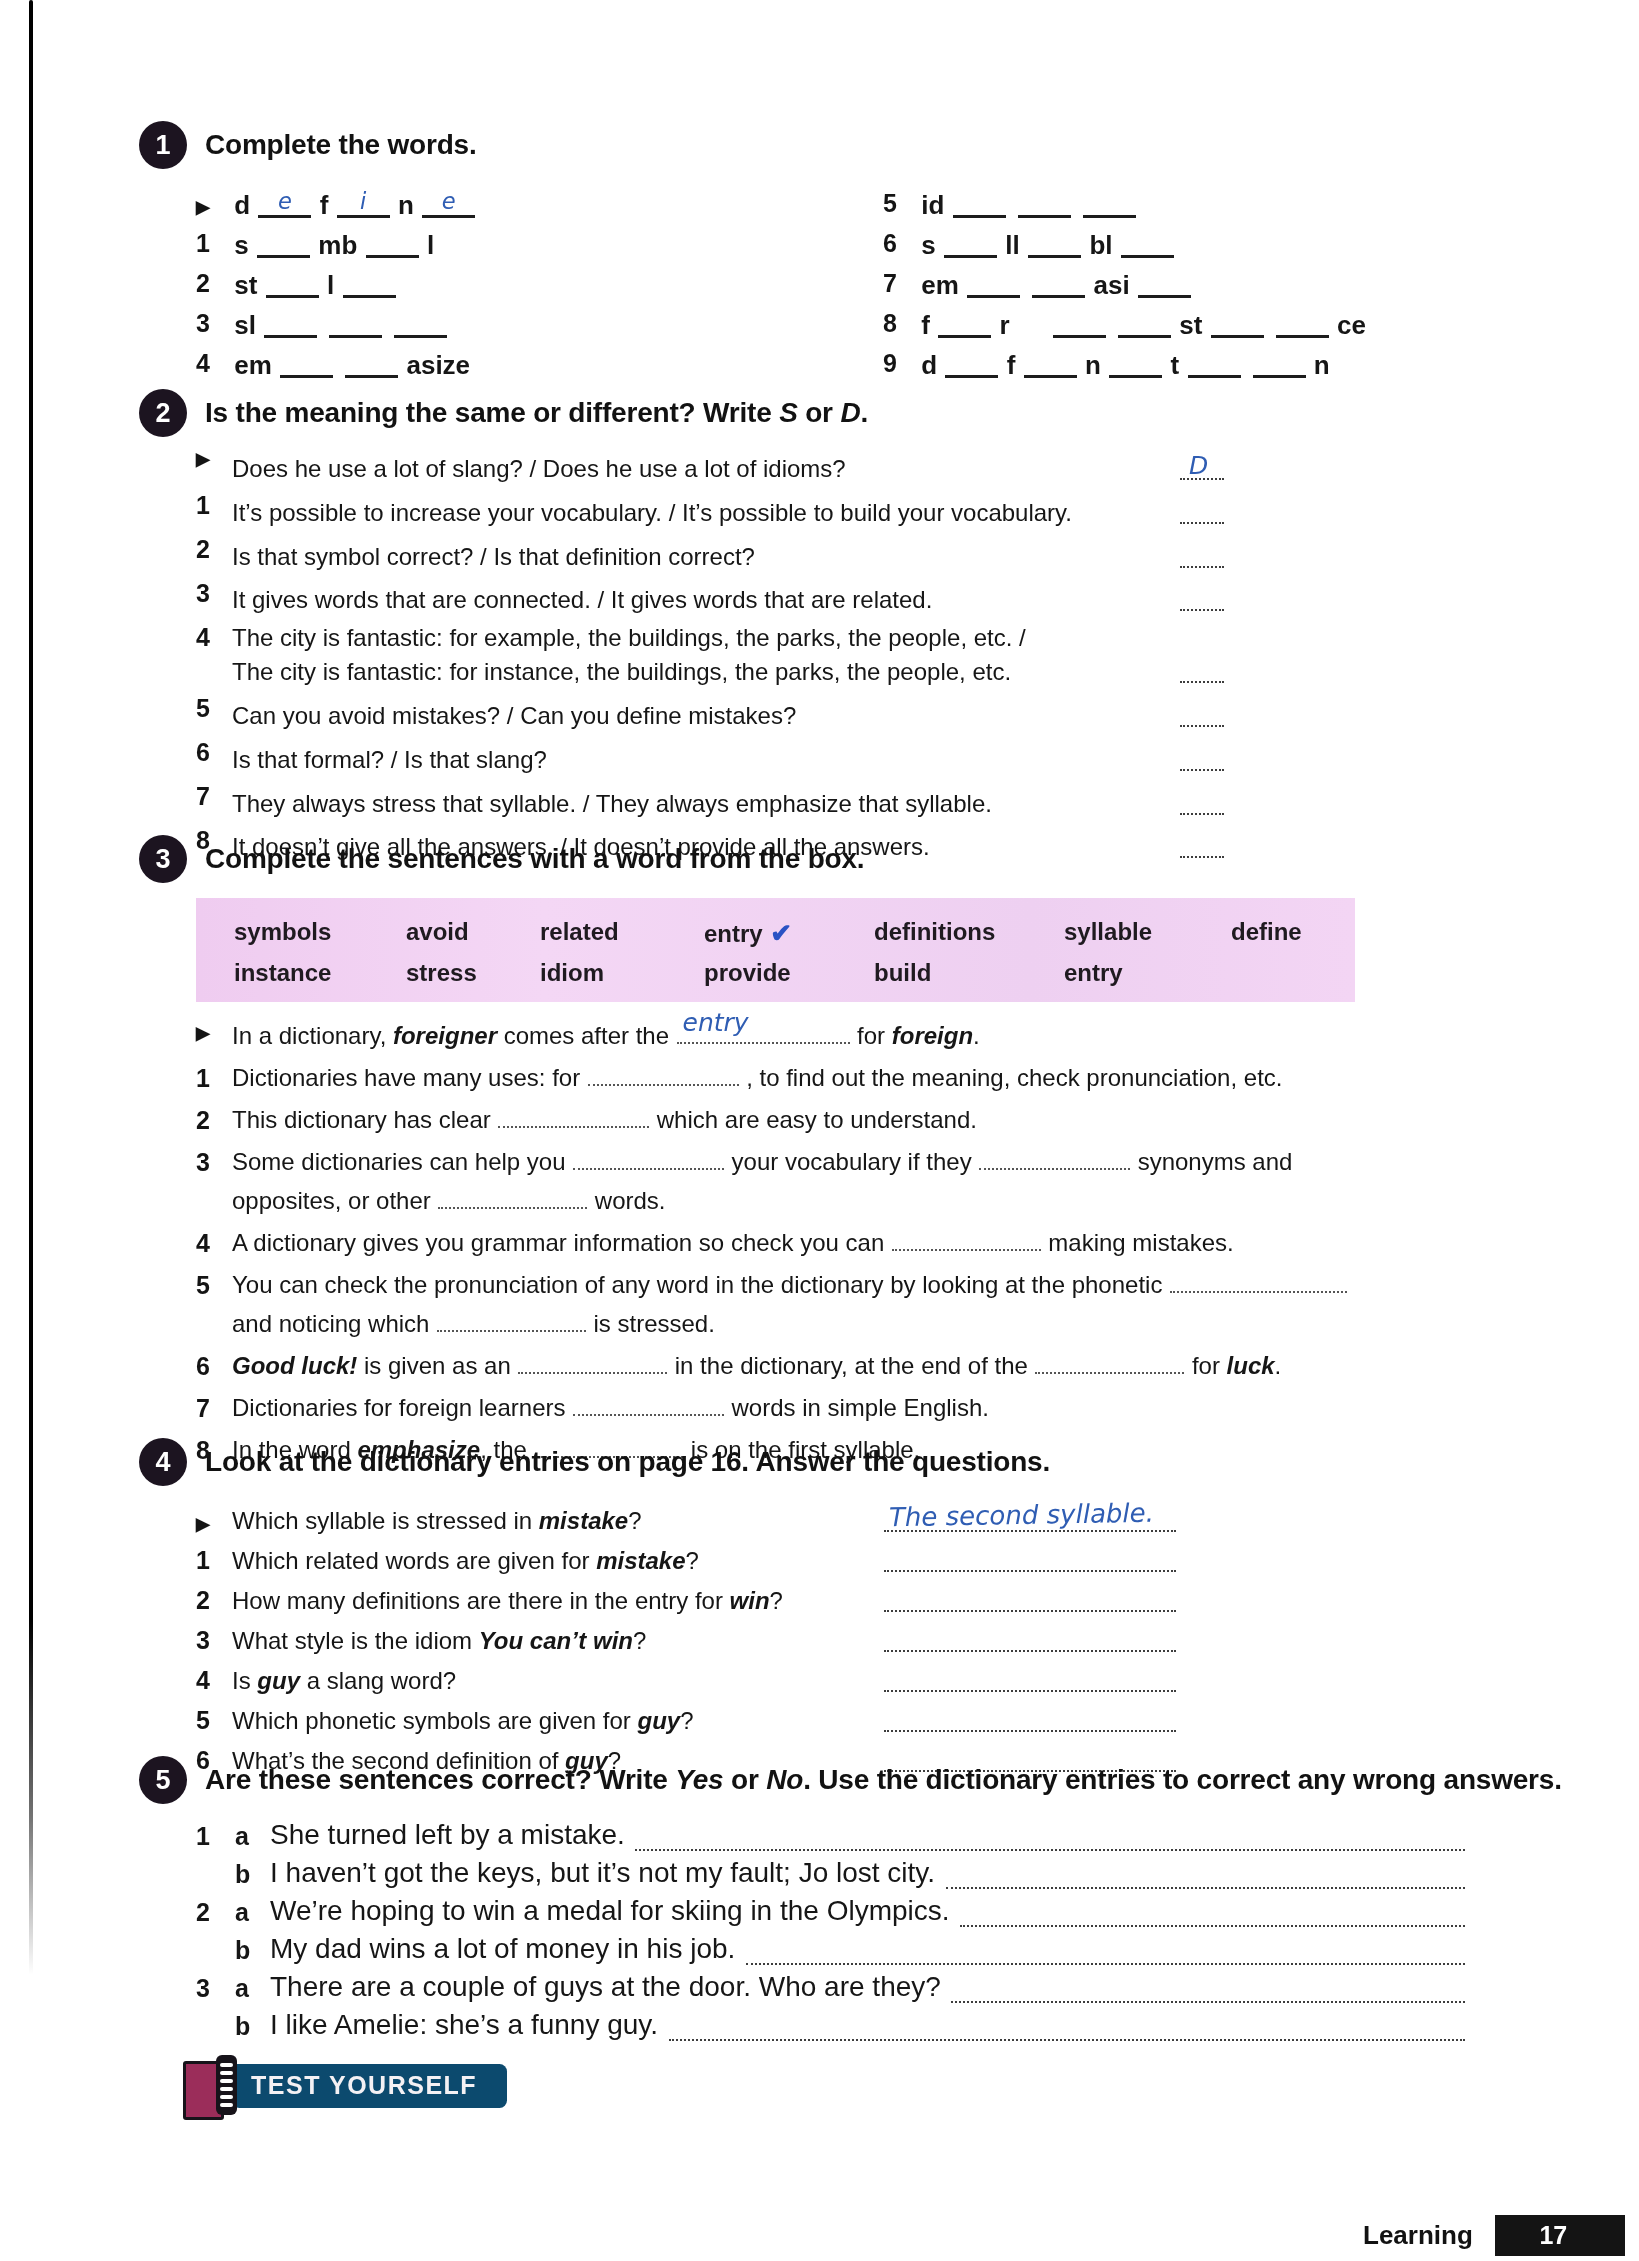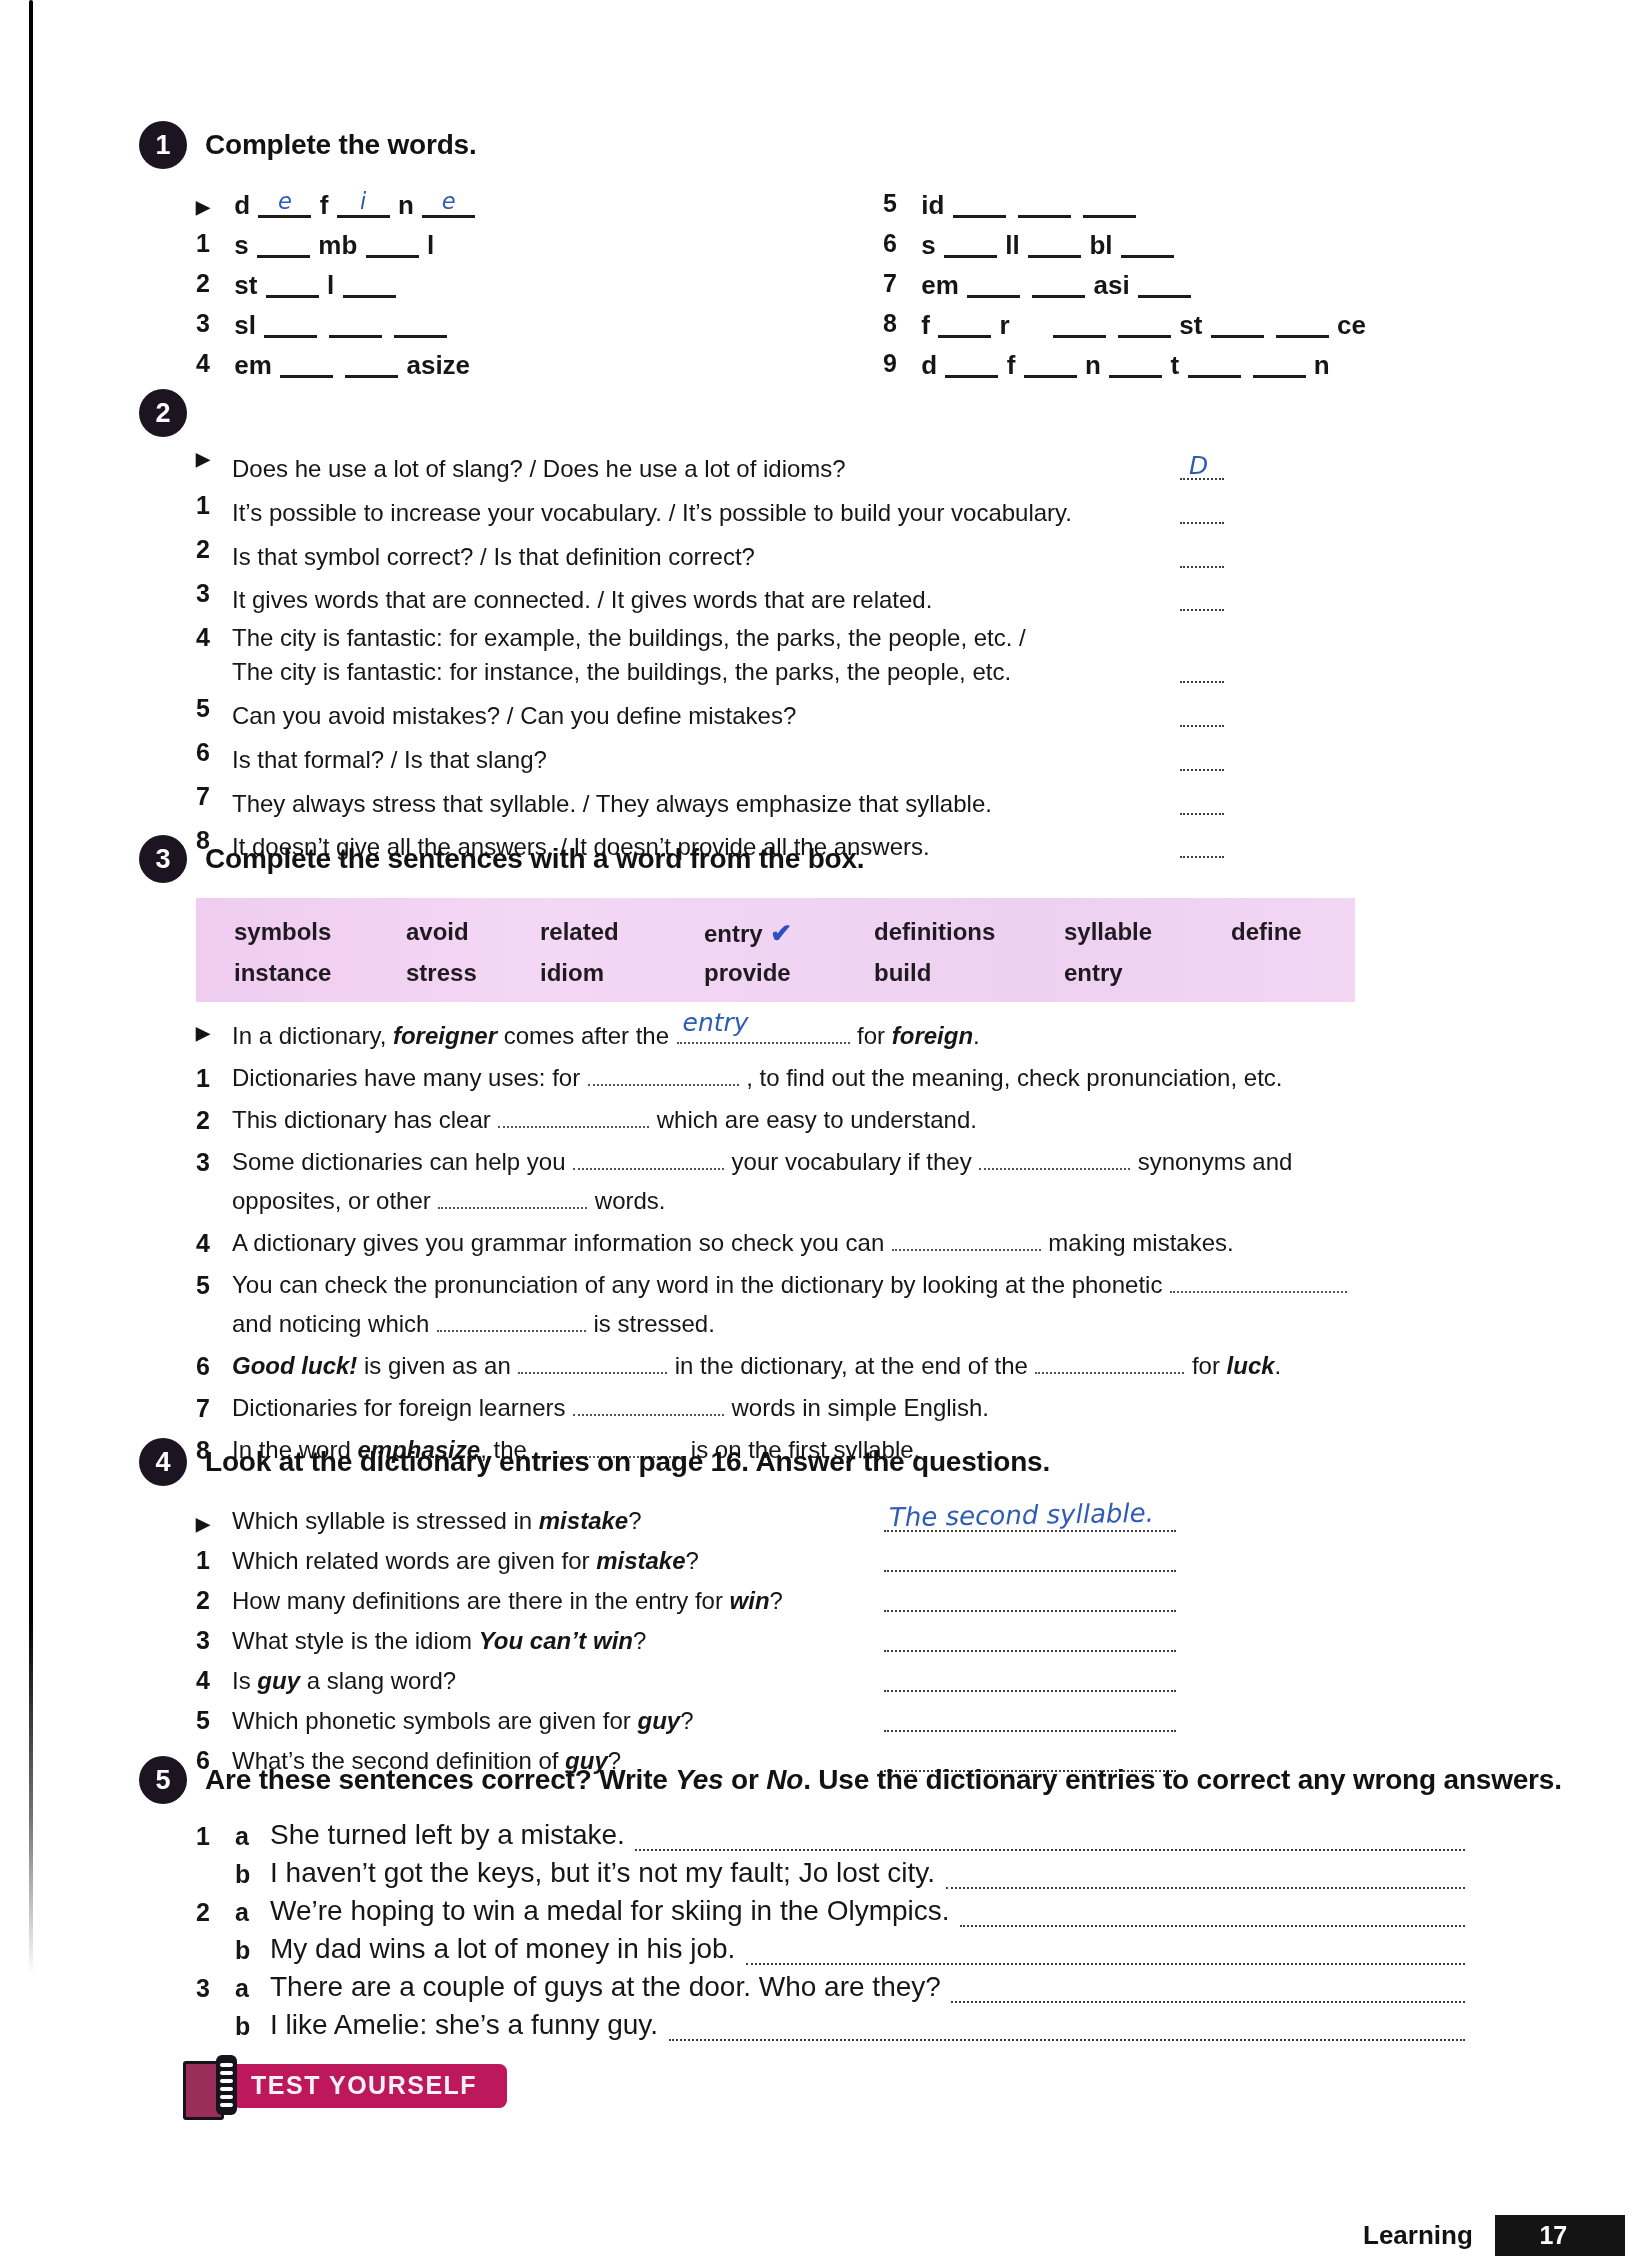--- a/index.html
+++ b/index.html
@@ -63,21 +63,21 @@
   .ex5 .ans-line{flex:1;height:29px;margin-left:10.6px;}
   
   .test-yourself{position:absolute;left:183px;top:2055px;display:flex;align-items:center;}
   .notebook{width:53px;height:62px;position:relative;flex:none;z-index:2;}
   .nb-body{position:absolute;left:0;top:6px;width:35px;height:53px;background:#9b2d5a;
         border:3.8px solid #17131a;border-radius:3px;}
   .nb-coil{position:absolute;left:33px;top:0;width:21px;height:60px;background:#17131a;
         border-radius:6px;display:flex;flex-direction:column;justify-content:space-evenly;
         padding:4.5px 3.8px;box-sizing:border-box;}
   .nb-coil div{height:4.5px;background:#fff;border-radius:2.3px;}
-  .ty-bar{background:#be185d;color:#f4f1f4;font-weight:700;font-size:25px;letter-spacing:1.5px;
+  .ty-bar{background:#0c4a6e;color:#f4f1f4;font-weight:700;font-size:25px;letter-spacing:1.5px;
         padding:8.3px 30px 9.8px 19.6px;border-radius:3px 7.5px 7.5px 7.5px;margin-left:-4.5px;line-height:1;}
   
   .footer{position:absolute;top:2215px;right:13.6px;display:flex;align-items:center;gap:22.6px;}
   .footer-label{font-weight:700;font-size:26px;color:#121212;}
   .page-num-box{width:130px;height:41px;background:#141414;border-radius:0;color:#fff;
         font-size:25px;font-weight:600;display:flex;align-items:center;padding-left:44px;
         box-sizing:border-box;}
 </style>
 </head>
 <body>
@@ -208,20 +208,21 @@
               <span class="ltr">n</span>
             </span>
           </div>
         </div>
     </div>
   </section>
 
   <section class="ex ex2" style="top:389px;width:1085px;">
     <div class="ex-head">
       <div class="num-circle">2</div>
+      <div class="ex-title"><span>Is the meaning the same or different? Write </span><span class="it">S</span><span> or </span><span class="it">D</span><span>.</span></div>
     </div>
     <div class="items" id="ex2-items" style="width:1028px;">
         <div class="ex2-item">
           <span class="lbl tri">▶</span>
           <div class="it-text">
             <div>Does he use a lot of slang? / Does he use a lot of idioms?</div>
           </div>
           <span class="ans-cell">
             <span class="hand">D</span>
           </span>

